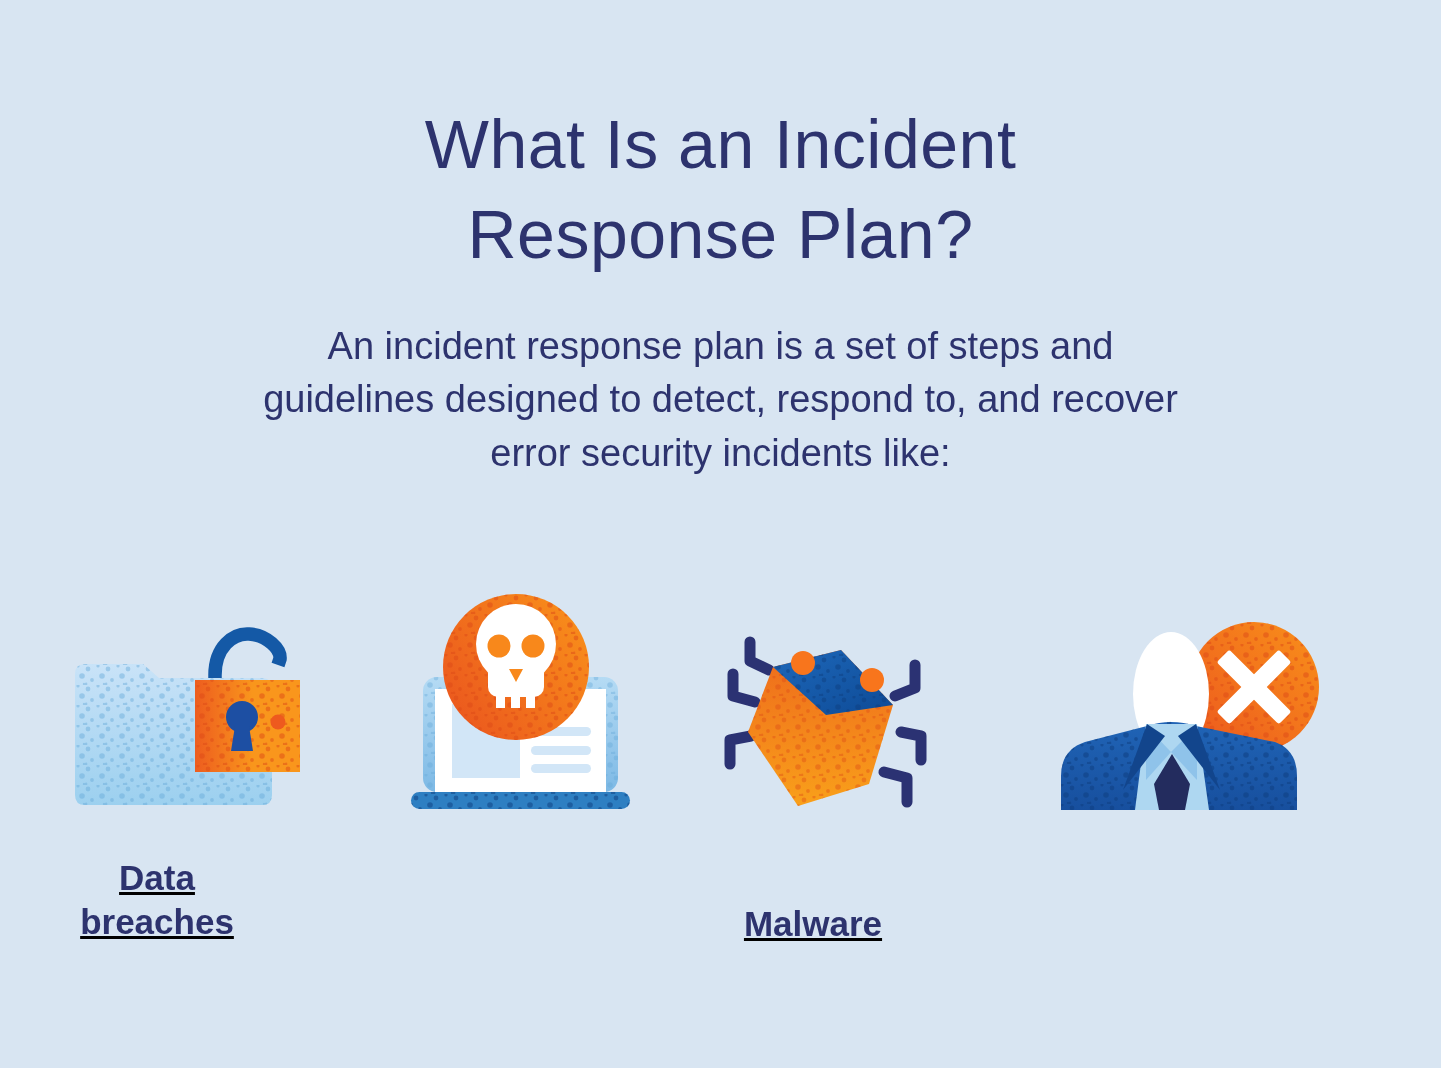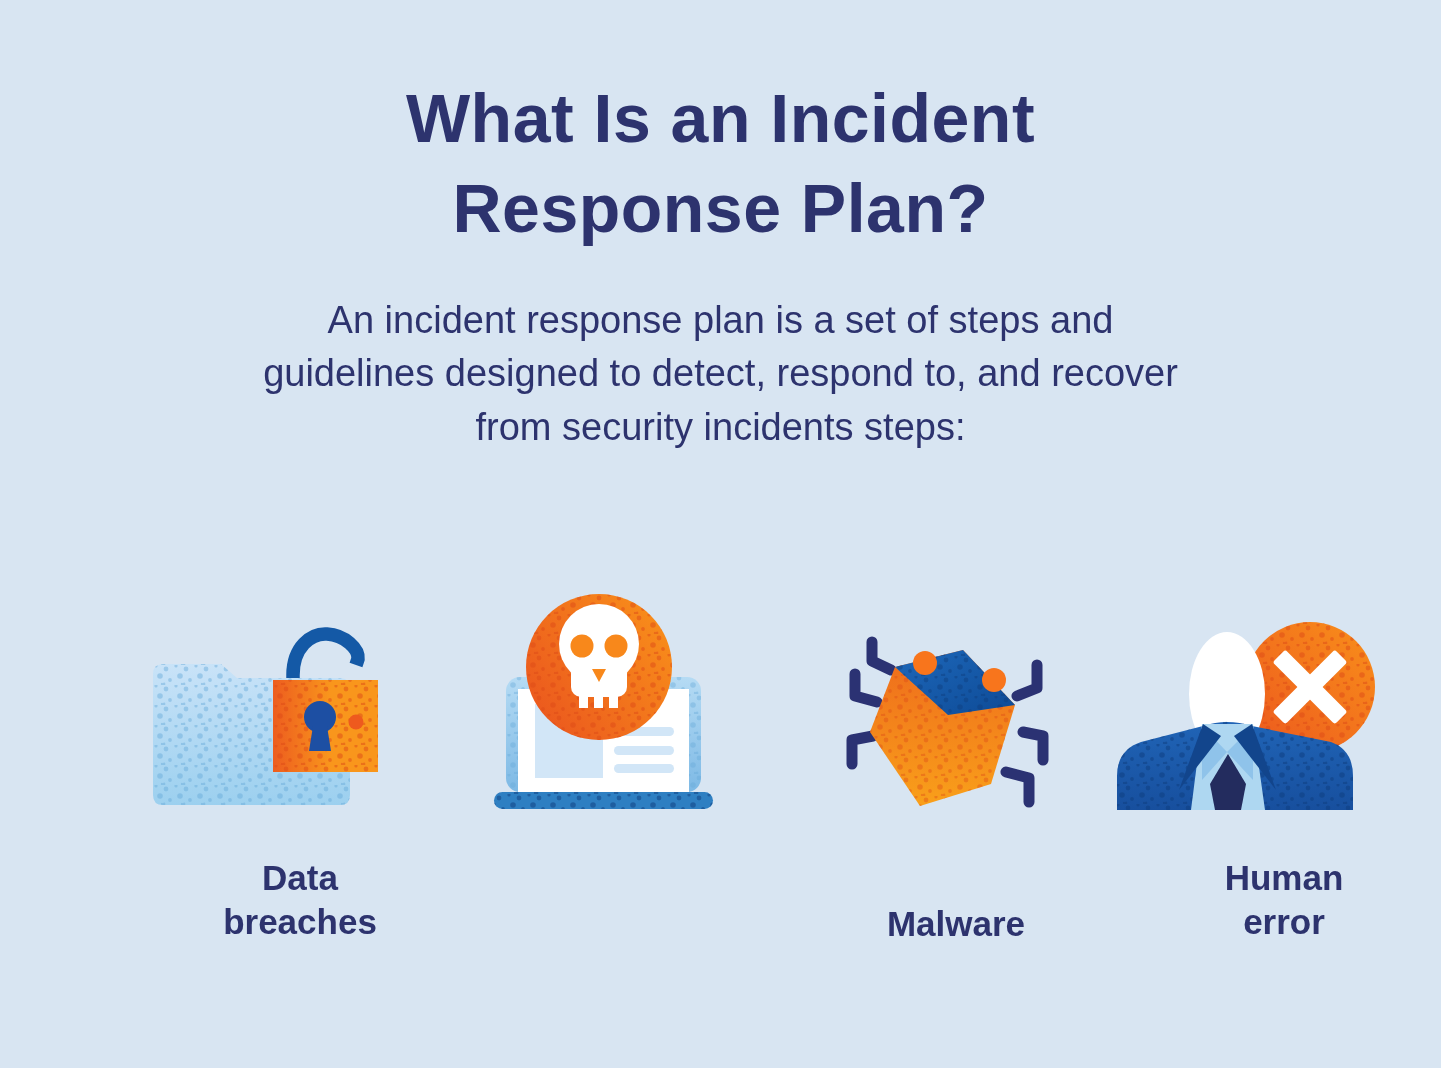--- a/index.html
+++ b/index.html
@@ -5,38 +5,38 @@
   html, body { margin: 0; padding: 0; }
   body {
     width: 1441px; height: 1068px;
     background: var(--background, #d8e5f2);
     font-family: "Liberation Sans", "DejaVu Sans", sans-serif;
     overflow: hidden;
   }
   .stage { position: relative; width: 1441px; height: 1068px; }
 
   .title {
-    margin: 0 auto; padding-top: 74px; width: 900px;
+    margin: 0 auto; padding-top: 100px; width: 900px;
     text-align: center; white-space: pre-line;
-    font-size: 68px; font-weight: 700; line-height: 1.32;
+    font-size: 68px; font-weight: 400; line-height: 1.32;
     color: var(--navy-text, #2d336e);
     letter-spacing: 0.5px;
   }
   .subtitle {
     margin: 40px auto 0; width: 1200px;
     text-align: center; white-space: pre-line;
     font-size: 38px; font-weight: 400; line-height: 1.42;
     color: var(--navy-text, #2d336e);
   }
 
   .icons {
     position: absolute; left: 0; top: 560px; width: 1441px;
     display: flex; justify-content: center;
   }
-  .card { width: 328px; display: flex; flex-direction: column; align-items: flex-end; }
+  .card { width: 328px; display: flex; flex-direction: column; align-items: flex-start; text-decoration: underline; }
   .iconbox { height: 250px; display: flex; align-items: flex-end; justify-content: center; }
   .label {
     margin-top: 46px; width: 185px;
     text-align: center;
     font-size: 35px; font-weight: 700; line-height: 1.27;
     color: var(--navy-text, #2d336e);
   }
   .label.offset { margin-top: 92px; }
   svg { display: block; }
 </style>
@@ -103,21 +103,21 @@
         <circle cx="1" cy="19" r="1.4" fill="#0d3d7e"></circle>
           <circle cx="19" cy="19" r="1.2" fill="#0d3d7e"></circle>
       </pattern>
     </defs>
   </svg>
 
   <div class="title">What Is an Incident
 Response Plan?</div>
   <div class="subtitle">An incident response plan is a set of steps and
 guidelines designed to detect, respond to, and recover
-from security incidents steps:</div>
+error security incidents like:</div>
 
   <div class="icons">
 
     <div class="card">
       <div class="iconbox">
         <svg viewBox="0 0 250 205" width="250" height="205">
           <g>
             <path d="M150 98 V70 C150 42 168 28 184 29 C202 30 216 44 215 54 L213 60" fill="none" stroke="#1459a6" stroke-width="13.5"></path>
           </g>
           <g>
@@ -210,17 +210,16 @@
             <path d="M12 206 V172 Q12 146 36 138 L98 122 Q122 114 147 122 L226 138 Q248 146 248 172 V206 Z" fill="url(#pDotN)" opacity="0.5"></path>
             <polygon points="97,120 148,120 160,206 86,206" fill="#aed7f1"></polygon>
             <polygon points="97,122 122,148 97,176" fill="#8fc3ea"></polygon>
             <polygon points="148,122 122,148 148,176" fill="#8fc3ea"></polygon>
             <polygon points="98,120 116,132 74,186" fill="#12458c"></polygon>
             <polygon points="147,120 129,132 171,186" fill="#12458c"></polygon>
             <path d="M123 150 L141 180 L136 206 H110 L105 180 Z" fill="#232c5e"></path>
           </g>
         </svg>
       </div>
-      <div class="label">Human error</div>
     </div>
 
   </div>
 </div>
 
 </body></html>

